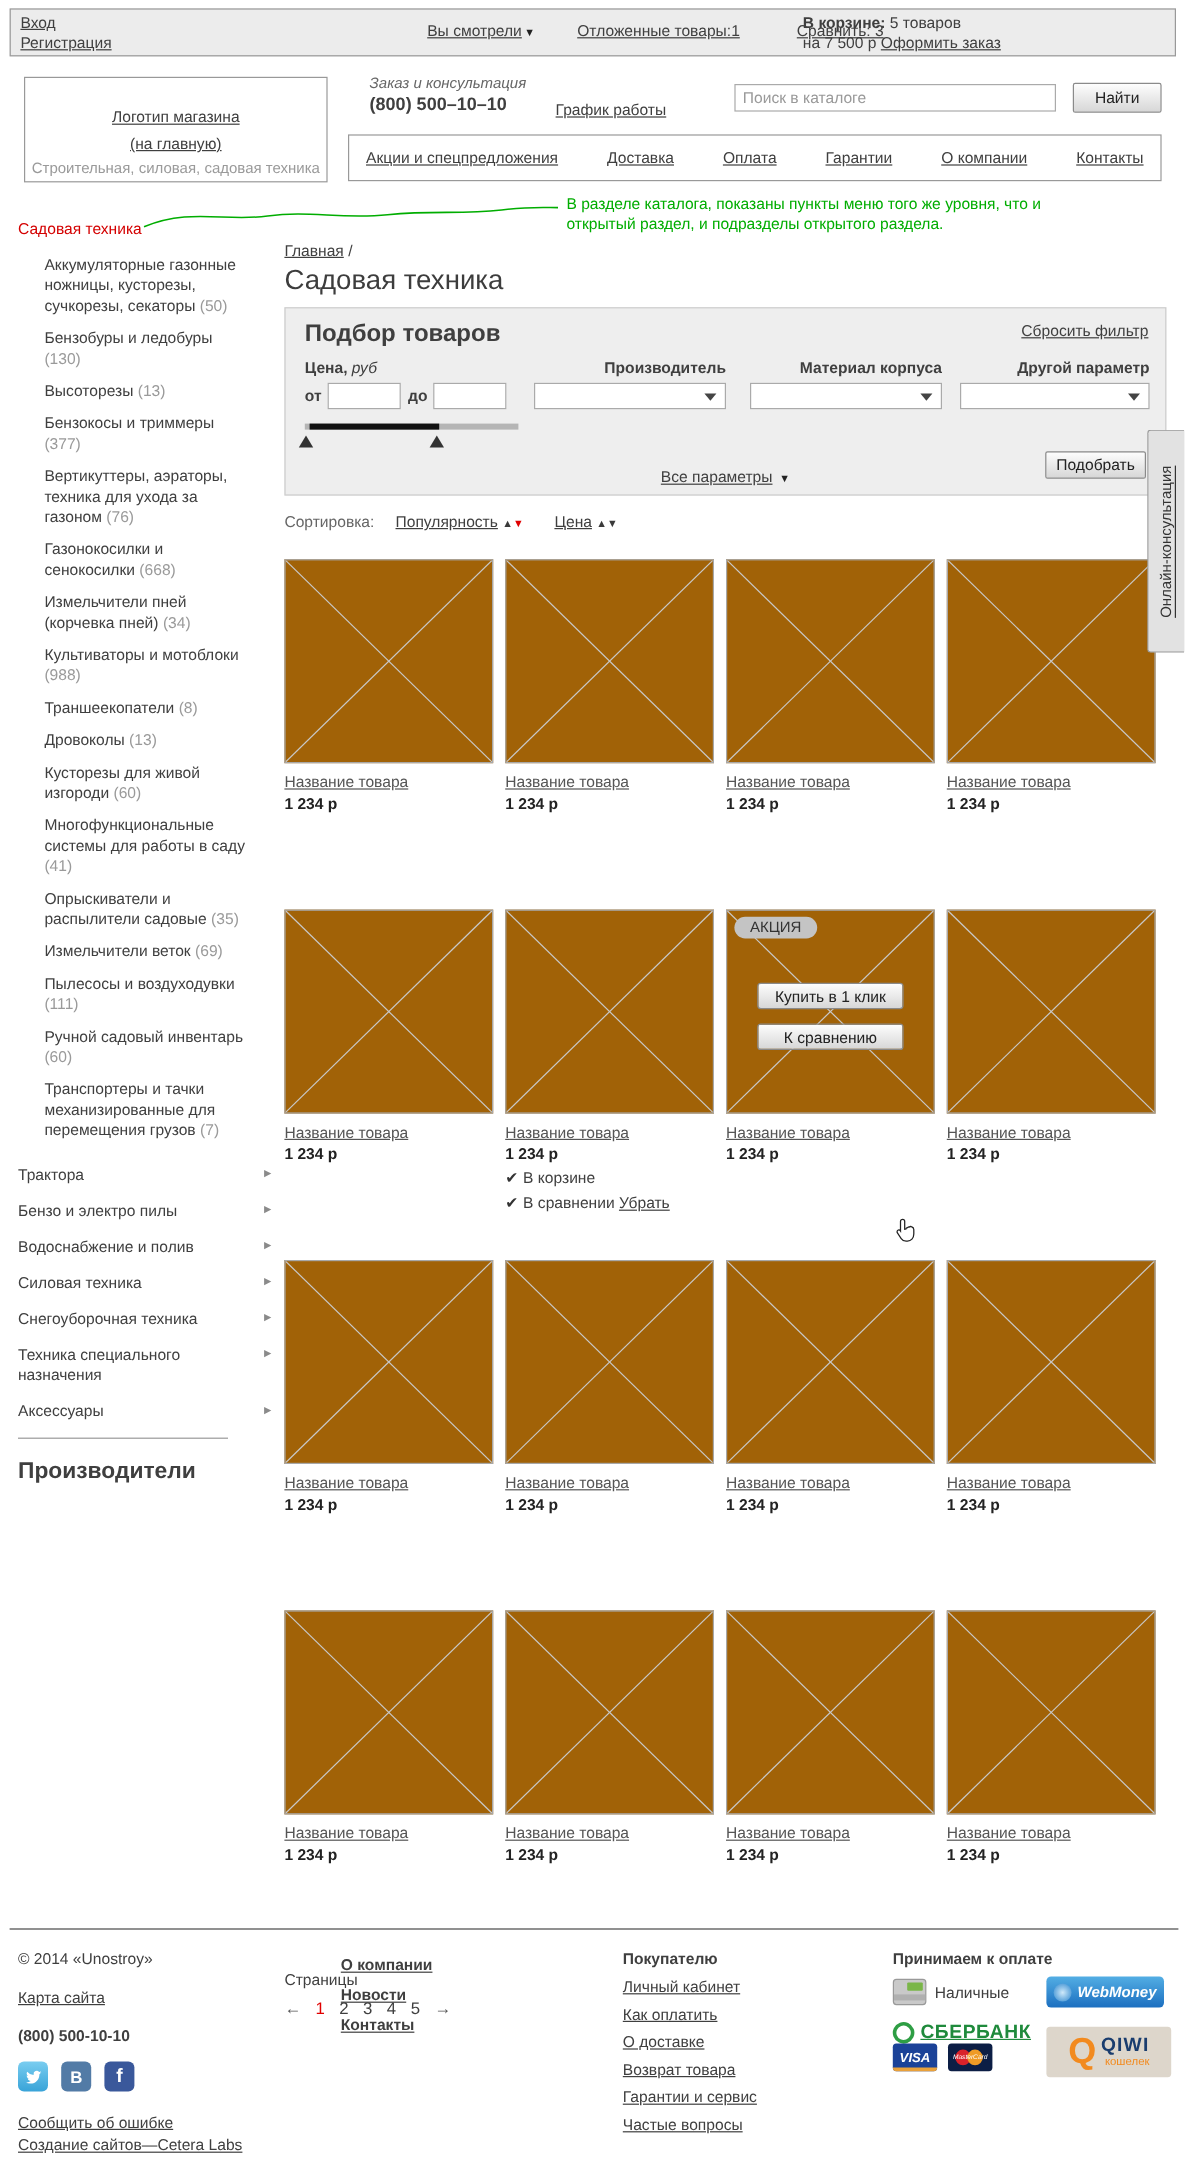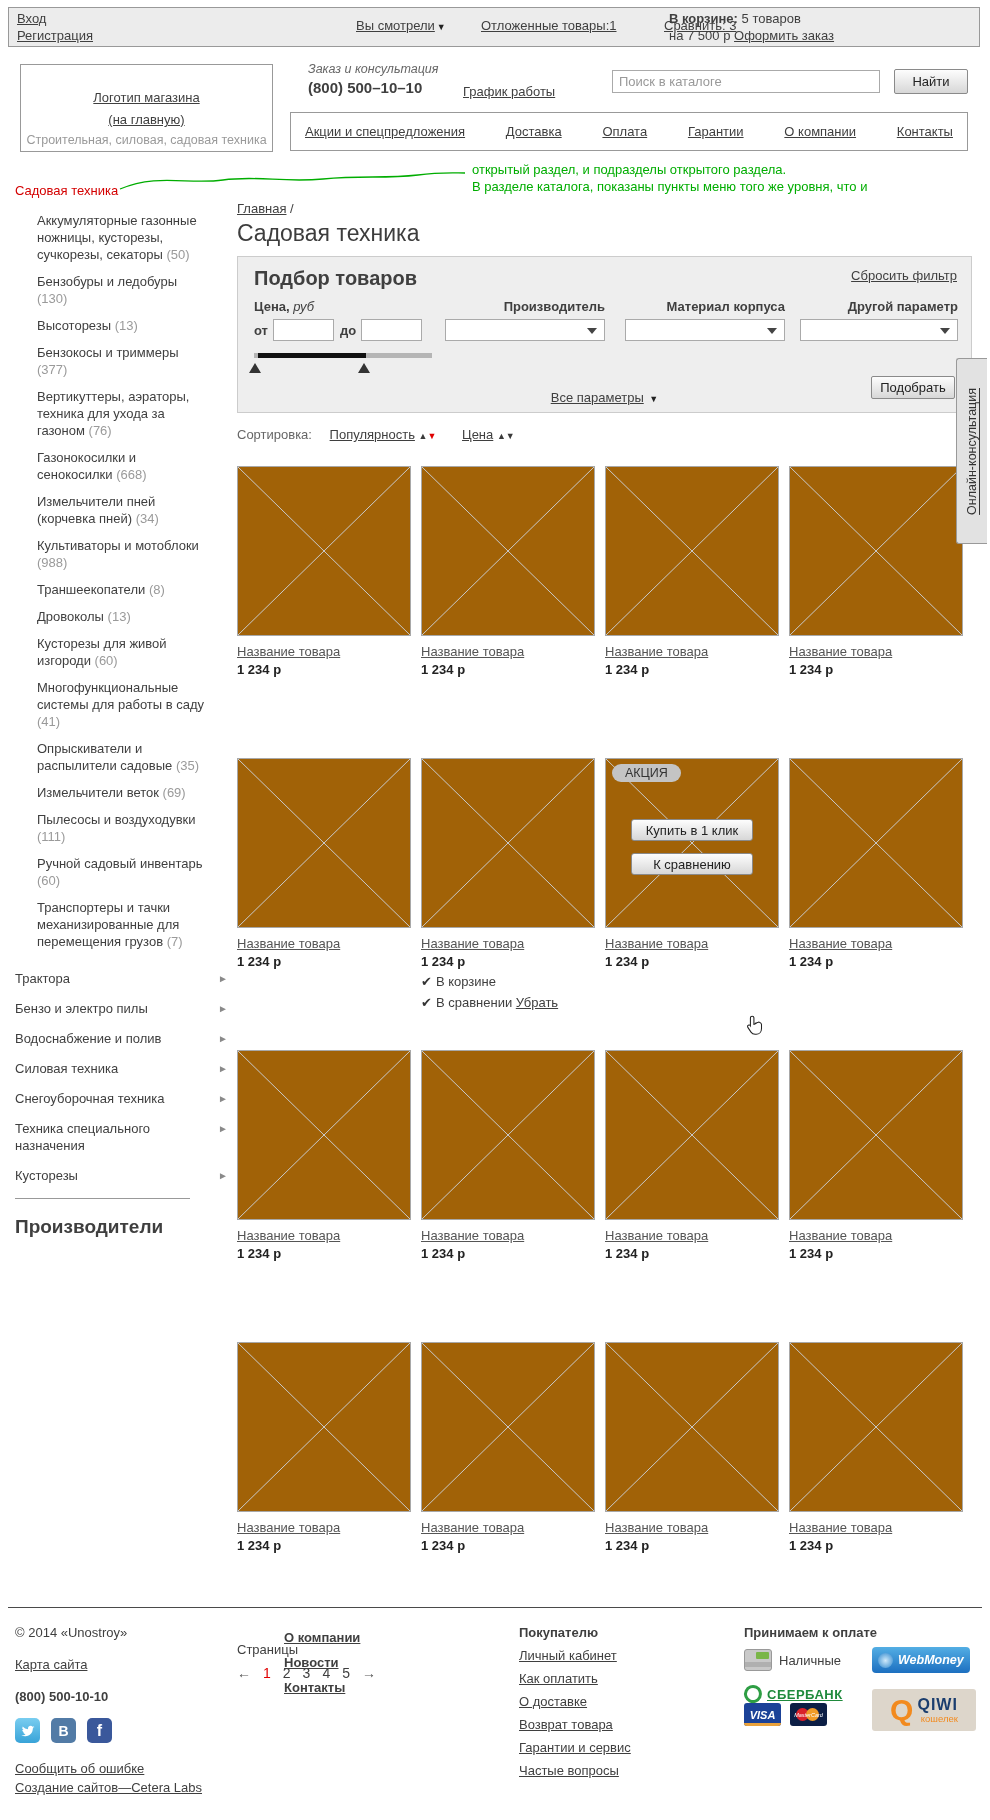--- a/index.html
+++ b/index.html
@@ -122,21 +122,21 @@
   .fc4{position:absolute;left:744px;top:1625px;width:240px;}
   .fc4 .ftitle{font-weight:bold;}
   .pay-left{position:absolute;left:0;top:24px;width:120px;}
   .pay-right{position:absolute;left:128px;top:22px;width:110px;}
   .cashrow{display:flex;align-items:center;gap:7px;}
   .wallet{width:26px;height:20px;background:#c9c9c9;border:1px solid #999;border-radius:3px;position:relative;}
   .wallet .bill{position:absolute;right:2px;top:2px;width:13px;height:7px;background:#7ab648;border-radius:1px;}
   .wallet .flap{position:absolute;left:0;bottom:3px;width:100%;height:5px;background:#b0b0b0;}
   .sber{display:flex;align-items:center;gap:5px;margin-top:14px;cursor:pointer;}
   .sber-logo{width:12px;height:12px;border:3px solid #2e9e44;border-radius:50%;transform:rotate(-20deg);}
-  .sber-txt{color:#1f8a3c;font-weight:bold;letter-spacing:.5px;text-decoration:underline;font-size:13px;}
+  .sber-txt{color:#1f8a3c;font-weight:bold;letter-spacing:.5px;text-decoration:underline;font-size:16px;}
   .cards{display:flex;gap:9px;margin-top:0;}
   .visa{width:37px;height:23px;background:#1b4298;border-radius:3px;position:relative;display:flex;align-items:center;justify-content:center;}
   .visa i{color:#fff;font-weight:bold;font-size:11px;}
   .visa .gold{position:absolute;left:0;bottom:0;width:100%;height:3px;background:#e9a13b;border-radius:0 0 3px 3px;}
   .mc{width:37px;height:23px;background:#0c1e45;border-radius:3px;position:relative;}
   .mc .c1{position:absolute;left:6px;top:5px;width:13px;height:13px;border-radius:50%;background:#d9222a;}
   .mc .c2{position:absolute;left:16px;top:5px;width:13px;height:13px;border-radius:50%;background:#ef9b26;}
   .mc .mtxt{position:absolute;left:0;top:9px;width:100%;text-align:center;color:#fff;font-size:5.5px;font-style:italic;}
   .wm{width:98px;height:26px;background:linear-gradient(#53aee4,#1c6fc0);border-radius:4px;display:flex;align-items:center;padding:0 6px;box-sizing:border-box;cursor:pointer;}
   .wm .globe{width:15px;height:15px;border-radius:50%;background:radial-gradient(#cfe9fa,#2a85cd);margin-right:5px;}
@@ -193,22 +193,22 @@
     <a class="ulink">Оплата</a>
     <a class="ulink">Гарантии</a>
     <a class="ulink">О компании</a>
     <a class="ulink">Контакты</a>
   </div>
 
 <svg class="anno-line" viewBox="0 0 348 24">
   <path d="M2 22 C 40 6, 70 18, 105 13 C 140 8, 165 16, 205 12 C 245 8, 265 12, 300 8 C 322 5, 336 6, 347 6" fill="none" stroke="#00ad00" stroke-width="1.3"></path>
 </svg>
 <div class="anno-text">
+  <div>В разделе каталога, показаны пункты меню того же уровня, что и</div>
   <div>открытый раздел, и подразделы открытого раздела.</div>
-  <div>В разделе каталога, показаны пункты меню того же уровня, что и</div>
 </div>
 
 <div class="sidebar">
   <div class="side-active">Садовая техника</div>
   <div class="side-list">
 
       <div class="side-item"><span class="si-label">Аккумуляторные газонные ножницы, кусторезы, сучкорезы, секаторы</span> <span class="si-count">(50)</span></div>
 
       <div class="side-item"><span class="si-label">Бензобуры и ледобуры</span> <span class="si-count">(130)</span></div>
 
@@ -268,21 +268,21 @@
         <span class="si-label">Снегоуборочная техника</span>
         <span class="arr">►</span>
       </div>
 
       <div class="side-top">
         <span class="si-label">Техника специального назначения</span>
         <span class="arr">►</span>
       </div>
 
       <div class="side-top">
-        <span class="si-label">Кусторезы</span>
+        <span class="si-label">Аксессуары</span>
         <span class="arr">►</span>
       </div>
     </div>
   <div class="side-divider"></div>
   <div class="brands">Производители</div>
 </div>
 
 <div class="main">
   <div class="breadcrumb">
     <a class="ulink">Главная</a>

